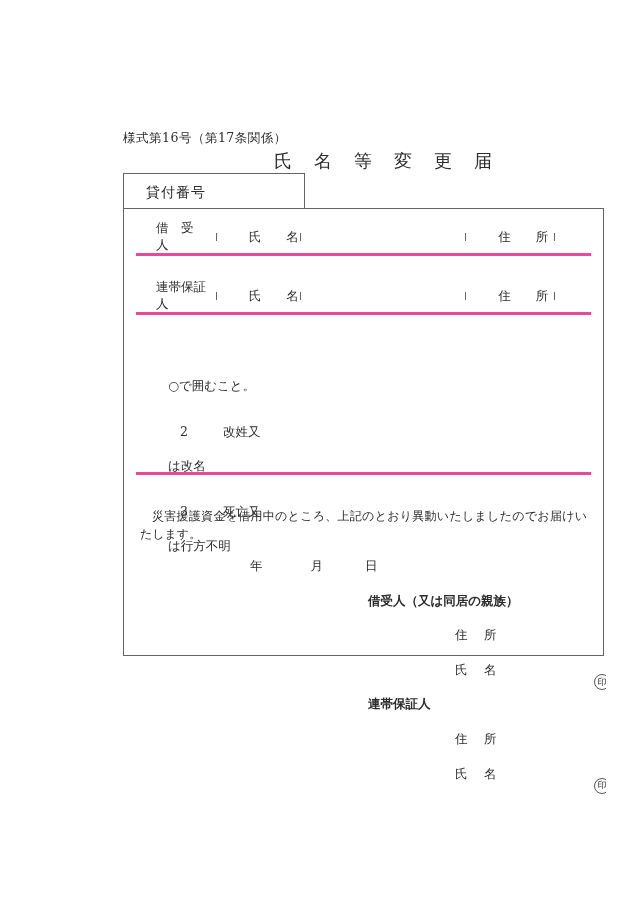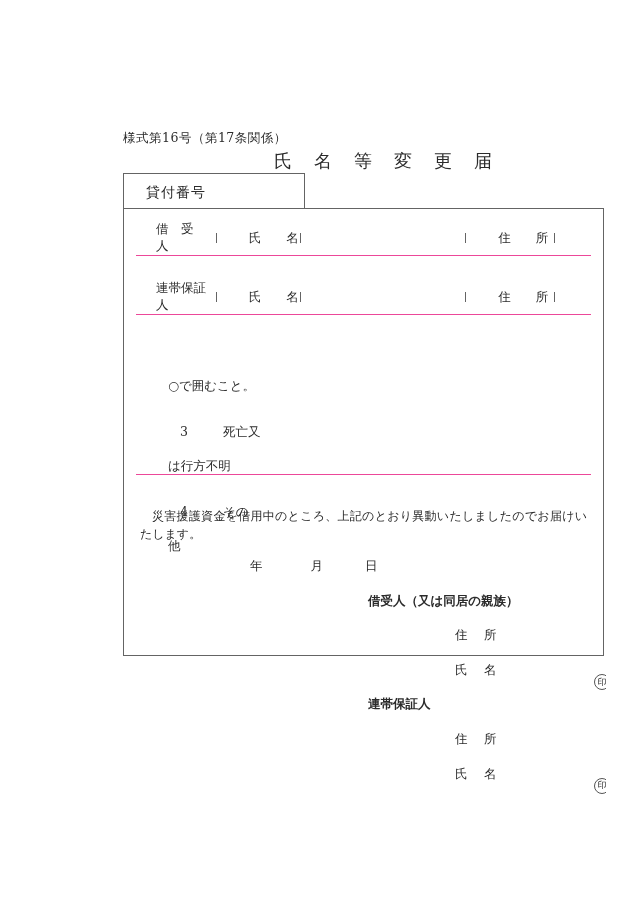--- a/index.html
+++ b/index.html
@@ -46,21 +46,21 @@
     position: absolute;
     left: 75px;
     top: 160px;
     width: 481px;
     height: 448px;
     border: 1px solid #646464;
     display: flex;
     flex-direction: column;
     font-size: 12.5px;
   }
-  .row { display: flex; border-bottom: 1px solid #ec4899; }
+  .row { display: flex; border-bottom: 3px solid #ec4899; }
   .row-top { height: 35px; }
   .row-mid { height: 136px; }
   .row-bottom { flex: 1; border-bottom: none; display: block; position: relative; }
   .cell { border-right: 1px solid #646464; display: flex; align-items: center; }
   .cell:last-child { border-right: none; }
   .c-role { width: 71px; padding-left: 8px; }
   .c-namelab { width: 62px; padding-left: 8px; }
   .c-nameval { width: 147px; }
   .c-addrlab { width: 67px; padding-left: 8px; }
   .c-addrval { flex: 1; }
@@ -132,24 +132,24 @@
       <div class="cell c-namelab">氏　　名</div>
       <div class="cell c-nameval"></div>
       <div class="cell c-addrlab">住　　所</div>
       <div class="cell c-addrval"></div>
     </div>
 
     <div class="row row-mid">
       <div class="cell sel-cell">
         <div>○で囲むこと。</div>
         <div class="opt">
-          <span class="num">3</span><span>死亡又は行方不明</span>
+          <span class="num">2</span><span>改姓又は改名</span>
         </div>
         <div class="opt">
-          <span class="num">4</span><span>その他</span>
+          <span class="num">3</span><span>死亡又は行方不明</span>
         </div>
       </div>
     </div>
 
     <div class="row row-bottom">
 
       <p class="statement">災害援護資金を借用中のところ、上記のとおり異動いたしましたのでお届けいたします。</p>
 
       <div class="line date-line">
         <span class="y">年</span><span class="m">月</span><span class="d">日</span>

